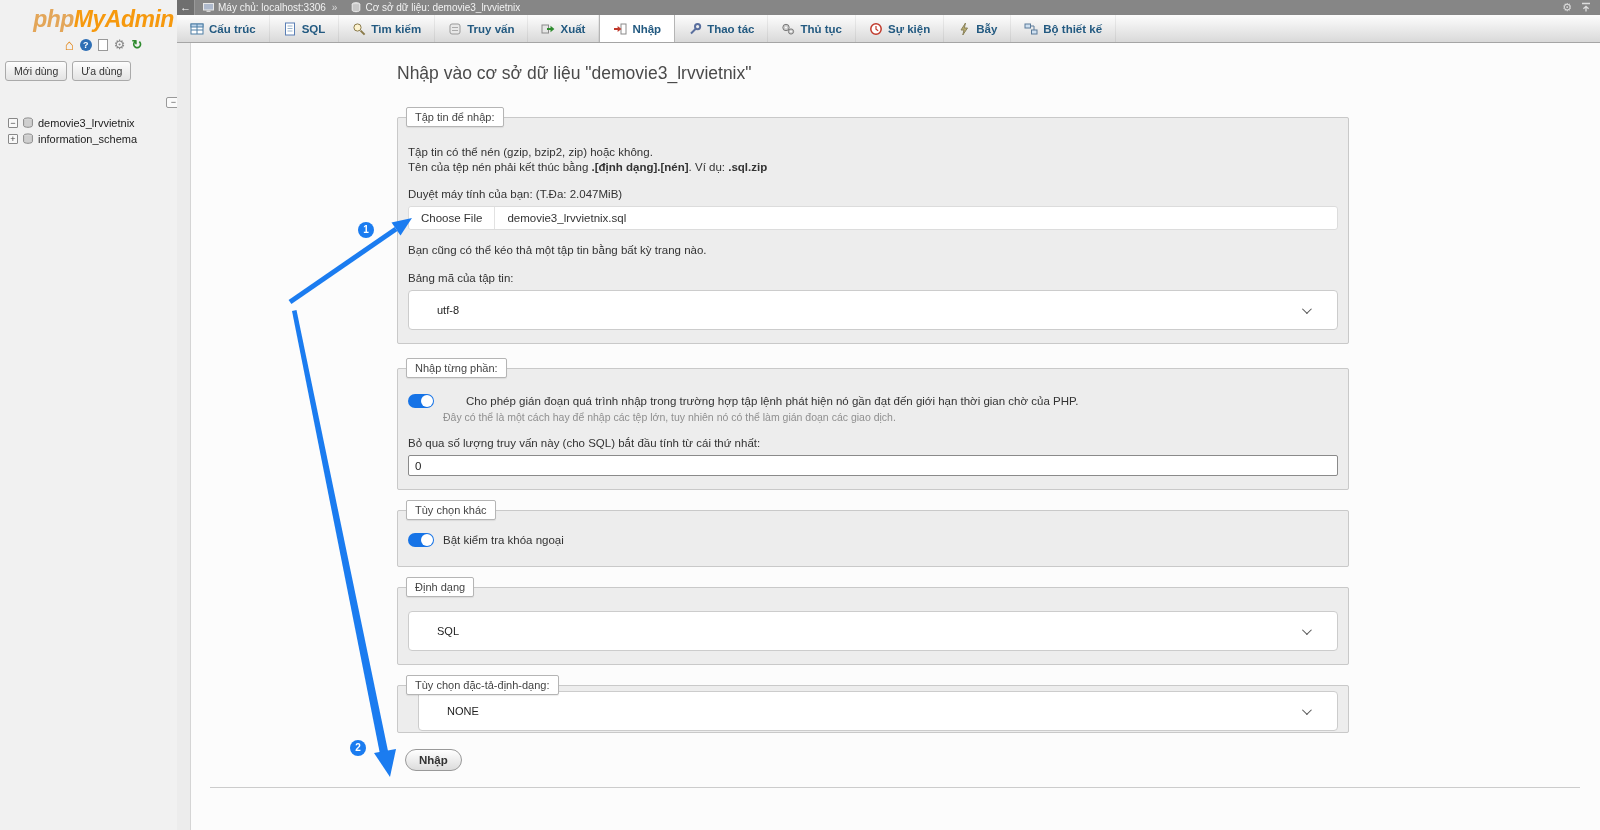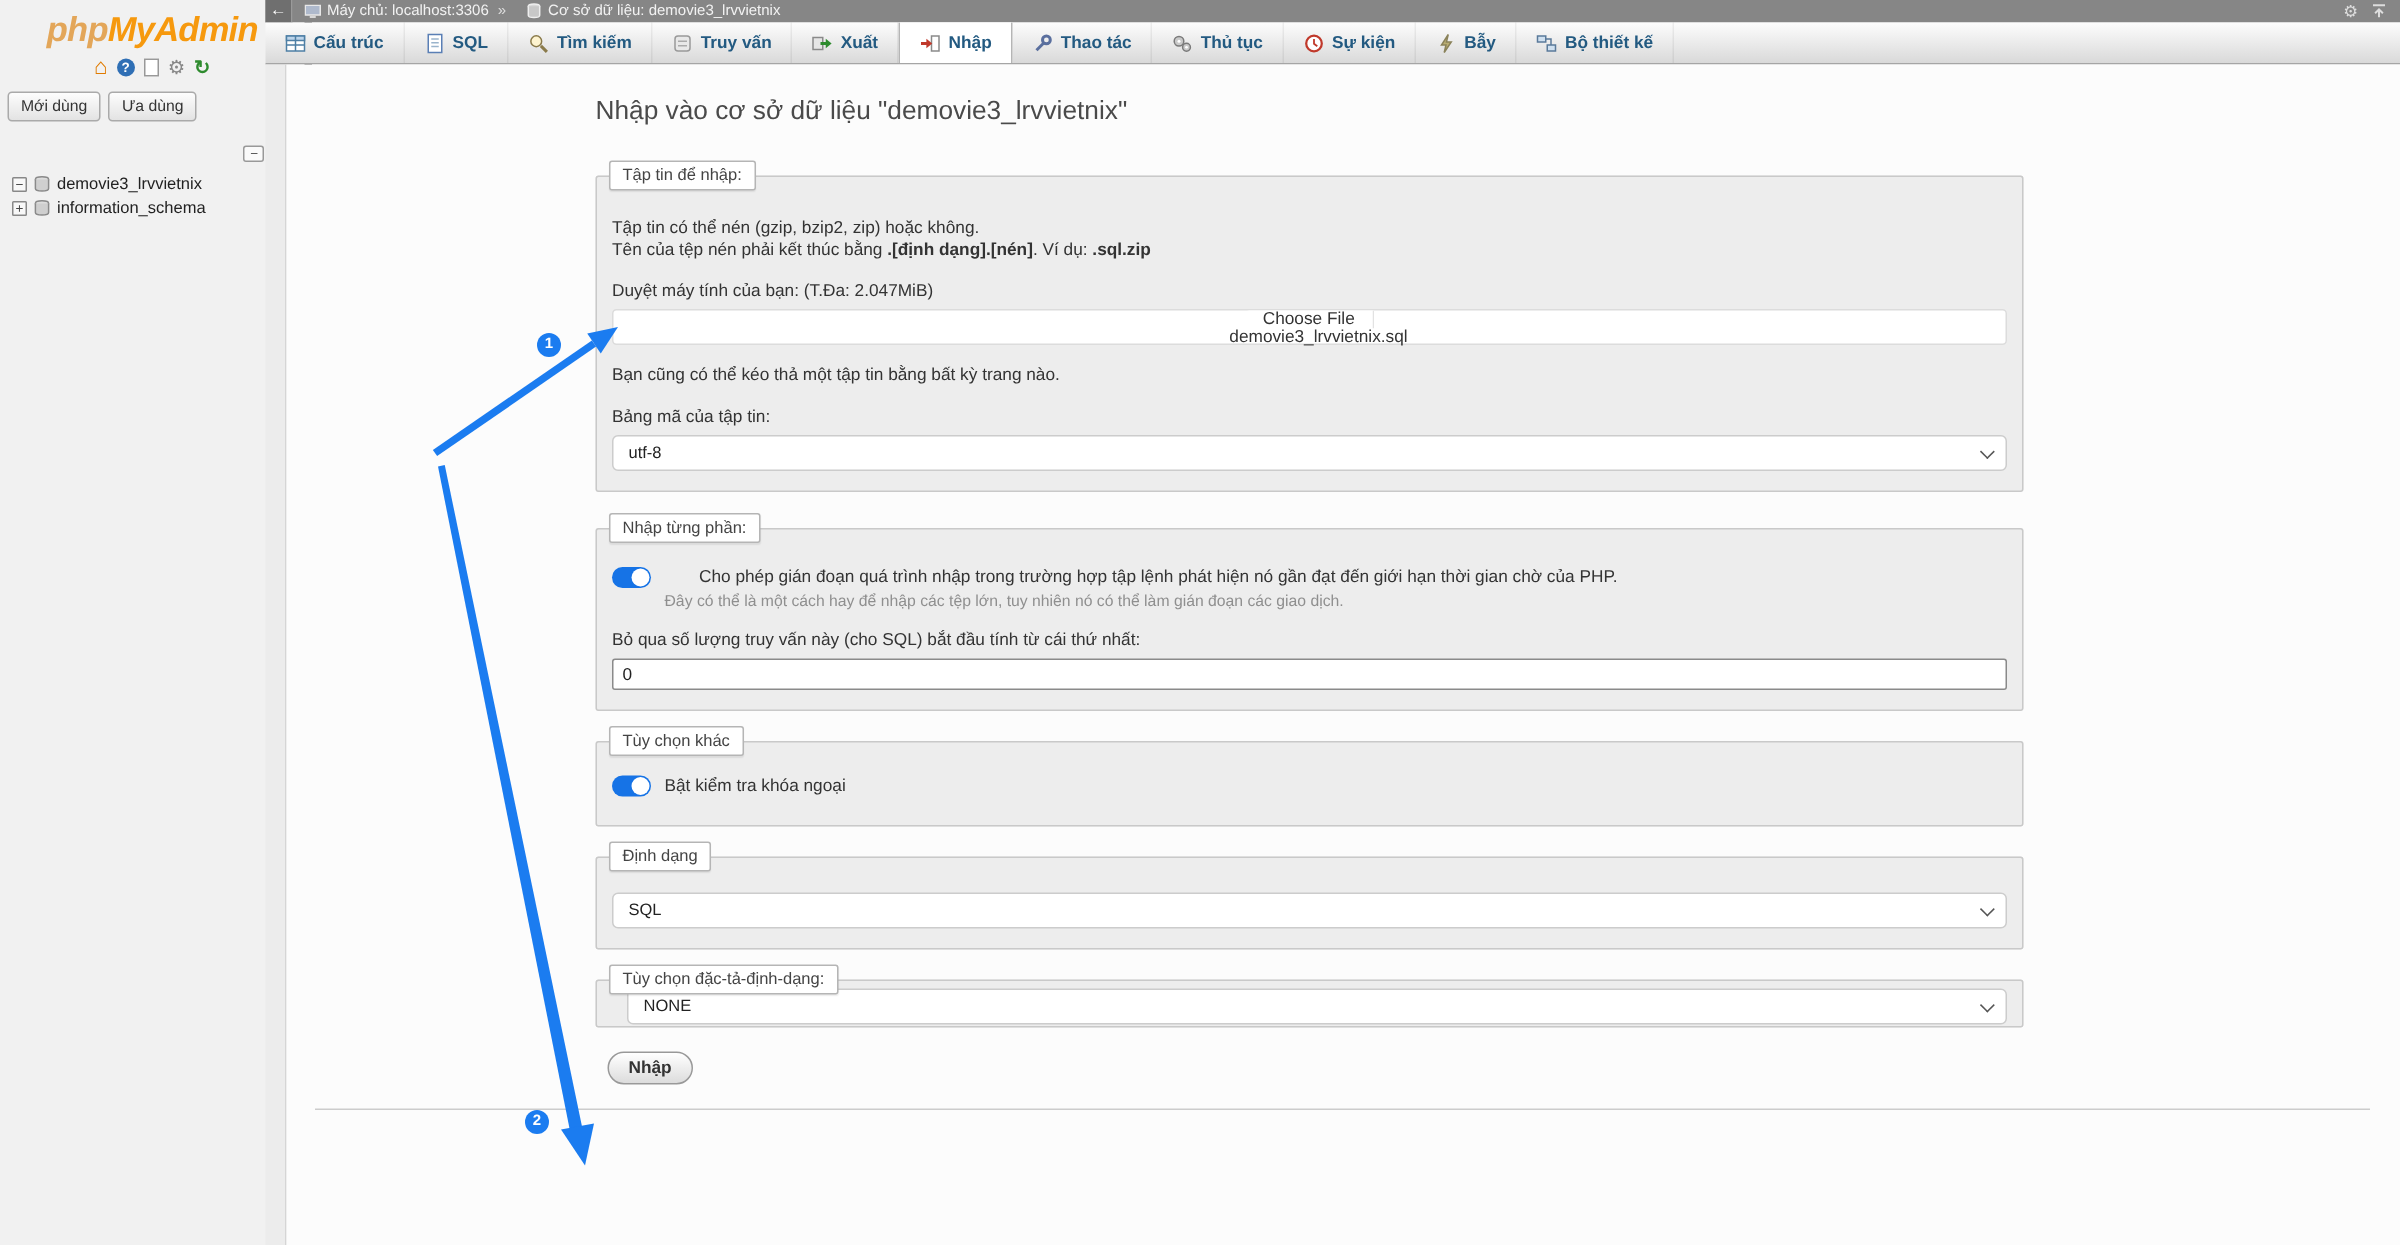--- a/index.html
+++ b/index.html
@@ -2,21 +2,21 @@
 <html><head>
 <meta charset="utf-8">
 <style>
   * { box-sizing: border-box; margin: 0; padding: 0; }
   html,body { width:1600px; height:830px; overflow:hidden;
     font-family:"Liberation Sans", sans-serif; background:#fcfcfc; }
   #app { position:relative; width:1600px; height:830px; }
 
   
   .sidebar { position:absolute; left:0; top:0; width:208px; height:100%;
-    background:#f1f1f1; border-right:5px solid #404040; }
+    background:#f1f1f1; border-right:1px solid #404040; }
   .logo { text-align:center; padding-top:6px; font-size:23px; font-weight:bold;
     font-style:italic; color:#f6990e; letter-spacing:-0.5px; cursor:pointer; }
   .logo .php { color:#e3a659; }
   .side-icons { display:flex; justify-content:center; gap:6px; margin-top:5px; align-items:center; }
   .side-icons span { cursor:pointer; line-height:13px; }
   .home-ic { color:#e07b00; font-size:15px; font-weight:bold; }
   .help-ic { display:inline-block; width:12px; height:12px; border-radius:50%;
     background:#2f6fb5; color:#fff; font-size:9px; font-weight:bold; text-align:center; line-height:12px; }
   .doc-ic { display:inline-block; width:10px; height:12px; background:#fff; border:1px solid #999; }
   .gear-ic { color:#888; font-size:13px; }
@@ -70,27 +70,27 @@
   .fs2 { margin-top:24px; }
   .fs3 { margin-top:20px; }
   .fs4 { margin-top:20px; }
   .fs5 { margin-top:20px; }
   .txt { font-size:11.5px; color:#333; line-height:15px; }
   .b { font-weight:bold; }
   .p-first { margin-top:26px; }
   .mt12 { margin-top:12px; } .mt13 { margin-top:13px; }
 
   .filebox { margin-top:4px; height:24px; background:#fff; border:1px solid #dcdcdc;
-    border-radius:3px; display:flex; align-items:center; width:100%;flex-direction:column; }
+    border-radius:3px; display:flex; align-items:center; width:100%; }
   .choose-btn { height:100%; display:flex; align-items:center; padding:0 12px;
     border-right:1px solid #e2e2e2; font-size:11.5px; color:#333; cursor:pointer; background:#fff; border-radius:3px 0 0 3px; }
   .filename { padding-left:12px; font-size:11.5px; color:#333; }
 
-  .selectbox { margin-top:4px; height:24px; background:#fff; border:1px solid #ccc; border-radius:4px;
-    display:flex; align-items:center; justify-content:space-between; padding:0 10px;
+  .selectbox { margin-top:4px; height:40px; background:#fff; border:1px solid #ccc; border-radius:4px;
+    display:flex; align-items:center; justify-content:space-between; padding:0 28px;
     font-size:11px; color:#222; cursor:pointer; }
   .chev { width:7px; height:7px; border-right:1.6px solid #555; border-bottom:1.6px solid #555;
     transform:rotate(45deg) translateY(-2px); }
   .pad-b { padding-bottom:12px; }
 
   .toggle-row { display:flex; align-items:center; gap:9px; font-size:11.5px; color:#333; }
   .switch { position:relative; width:26px; height:14px; border-radius:8px; background:#1673e6;
     flex:0 0 auto; cursor:pointer; }
   .switch::after { content:""; position:absolute; right:1px; top:1px; width:12px; height:12px;
     border-radius:50%; background:#fff; }

